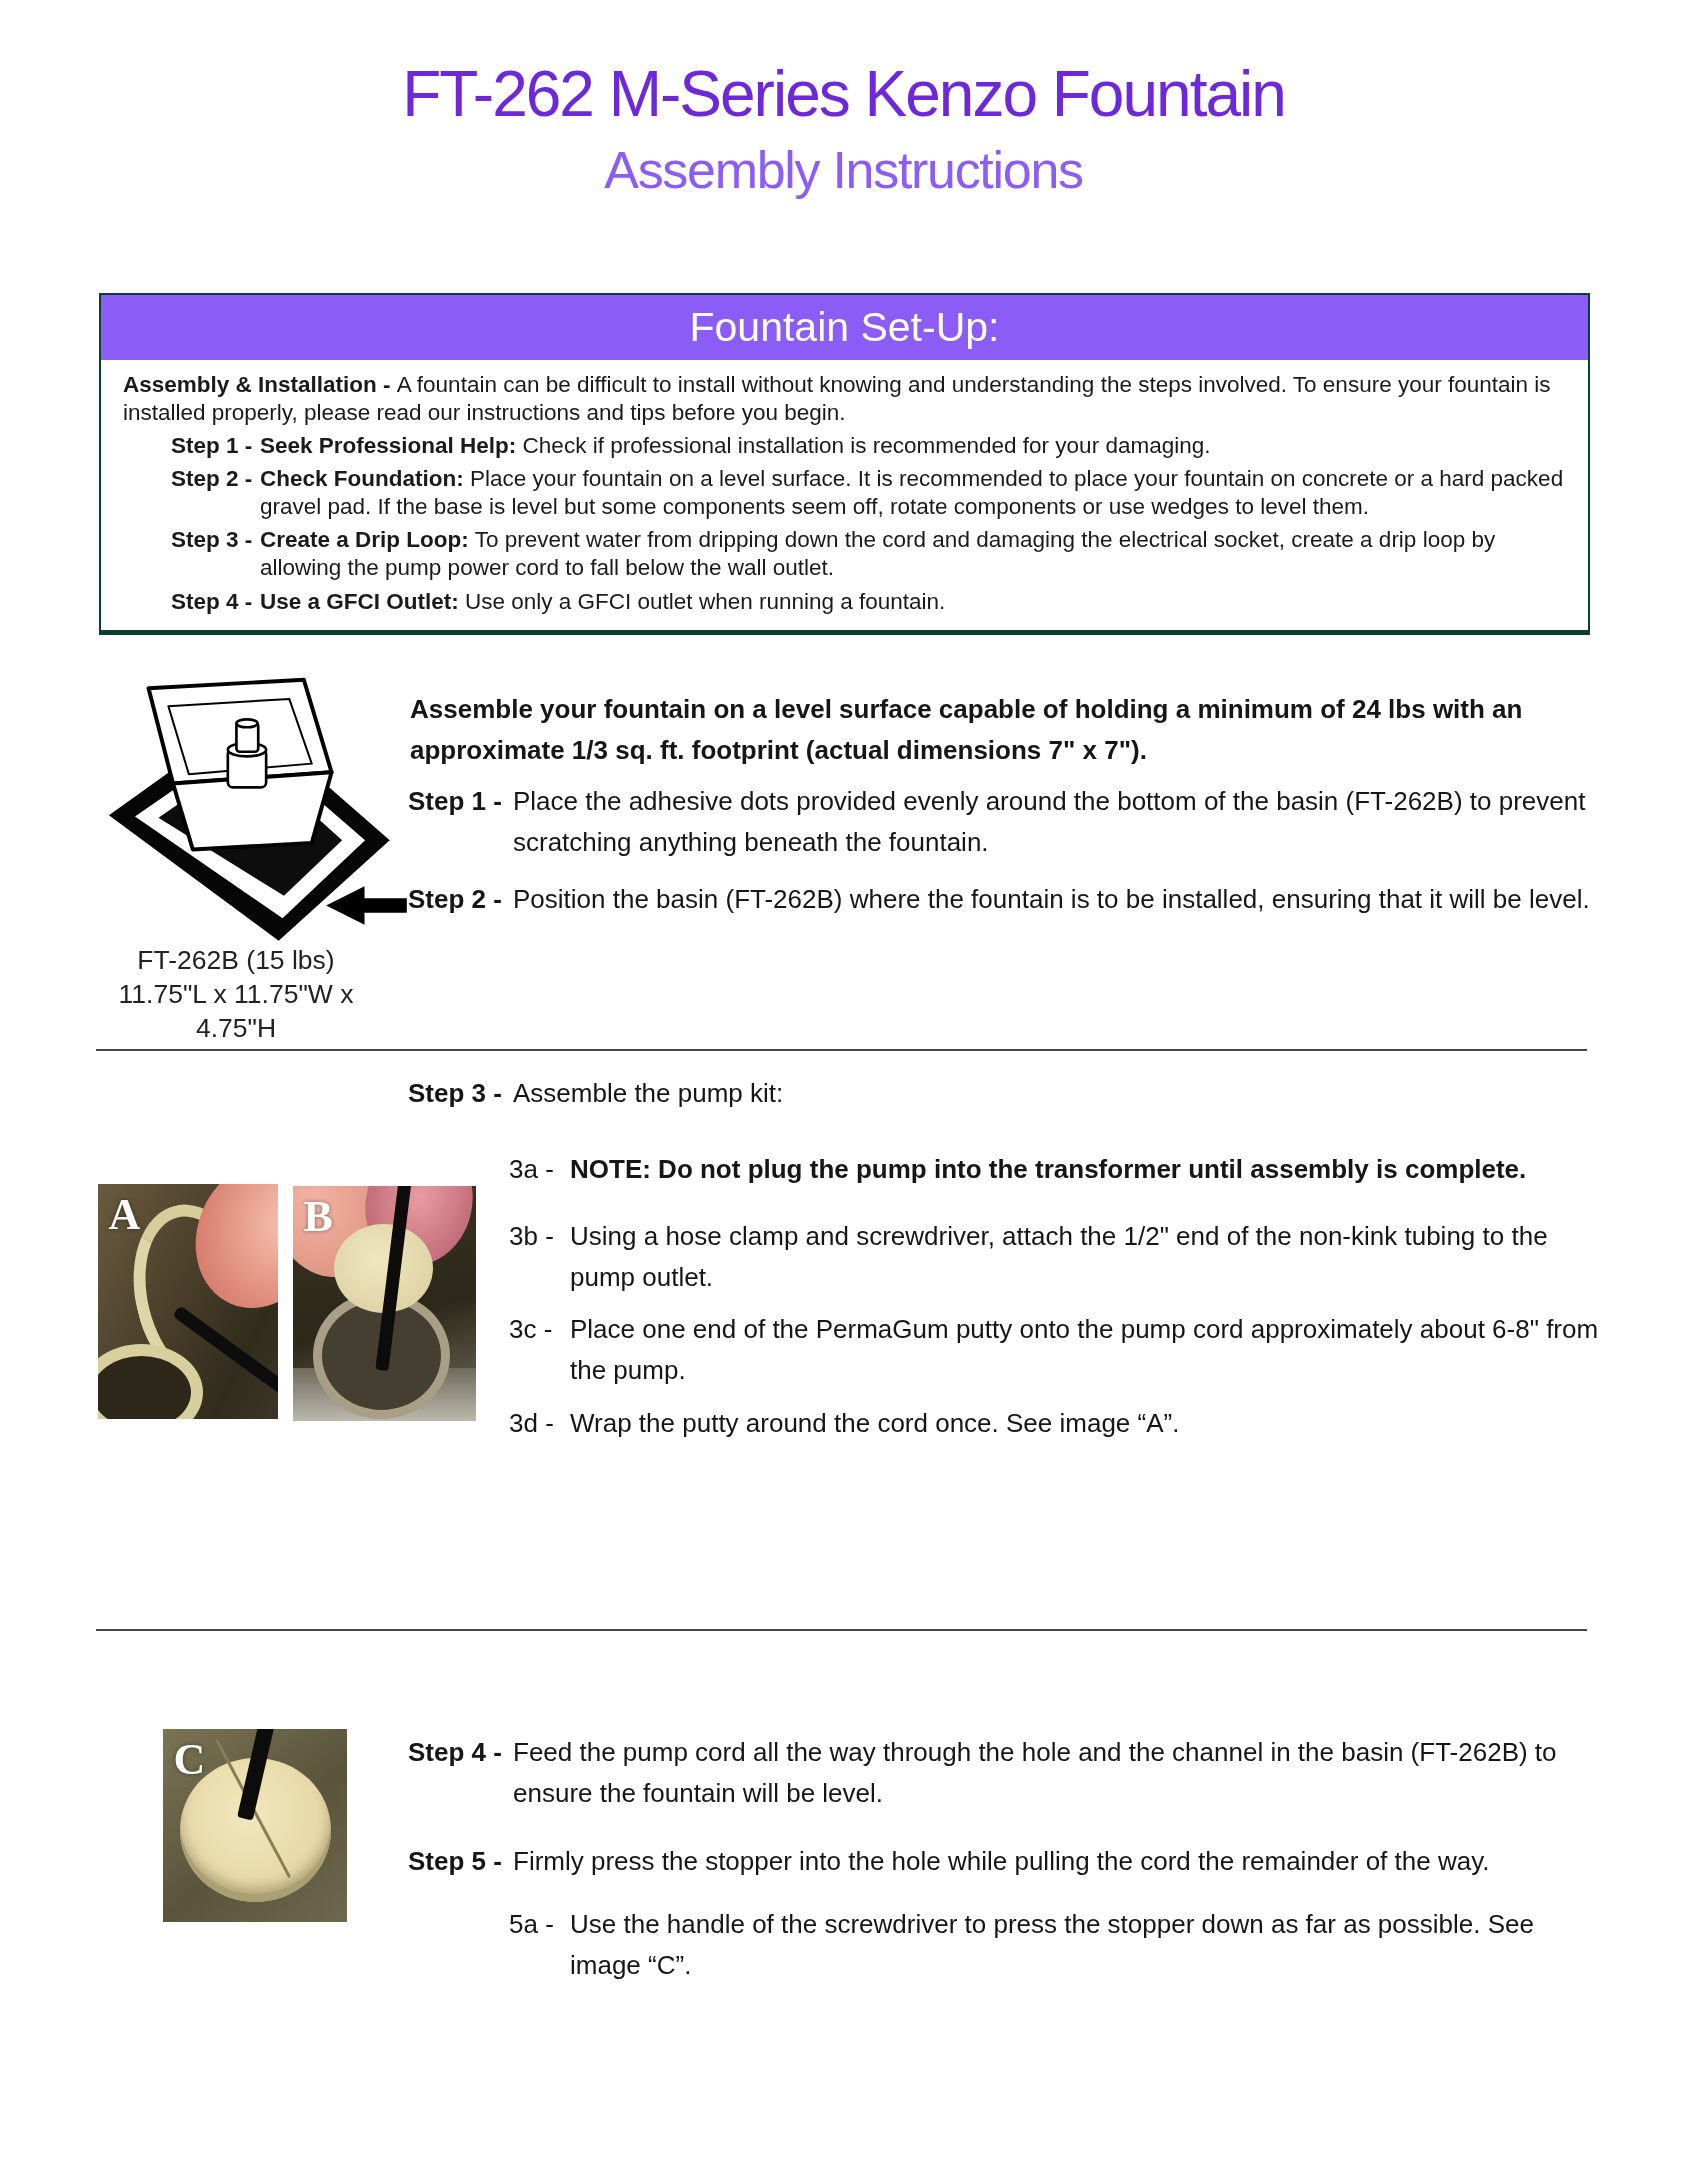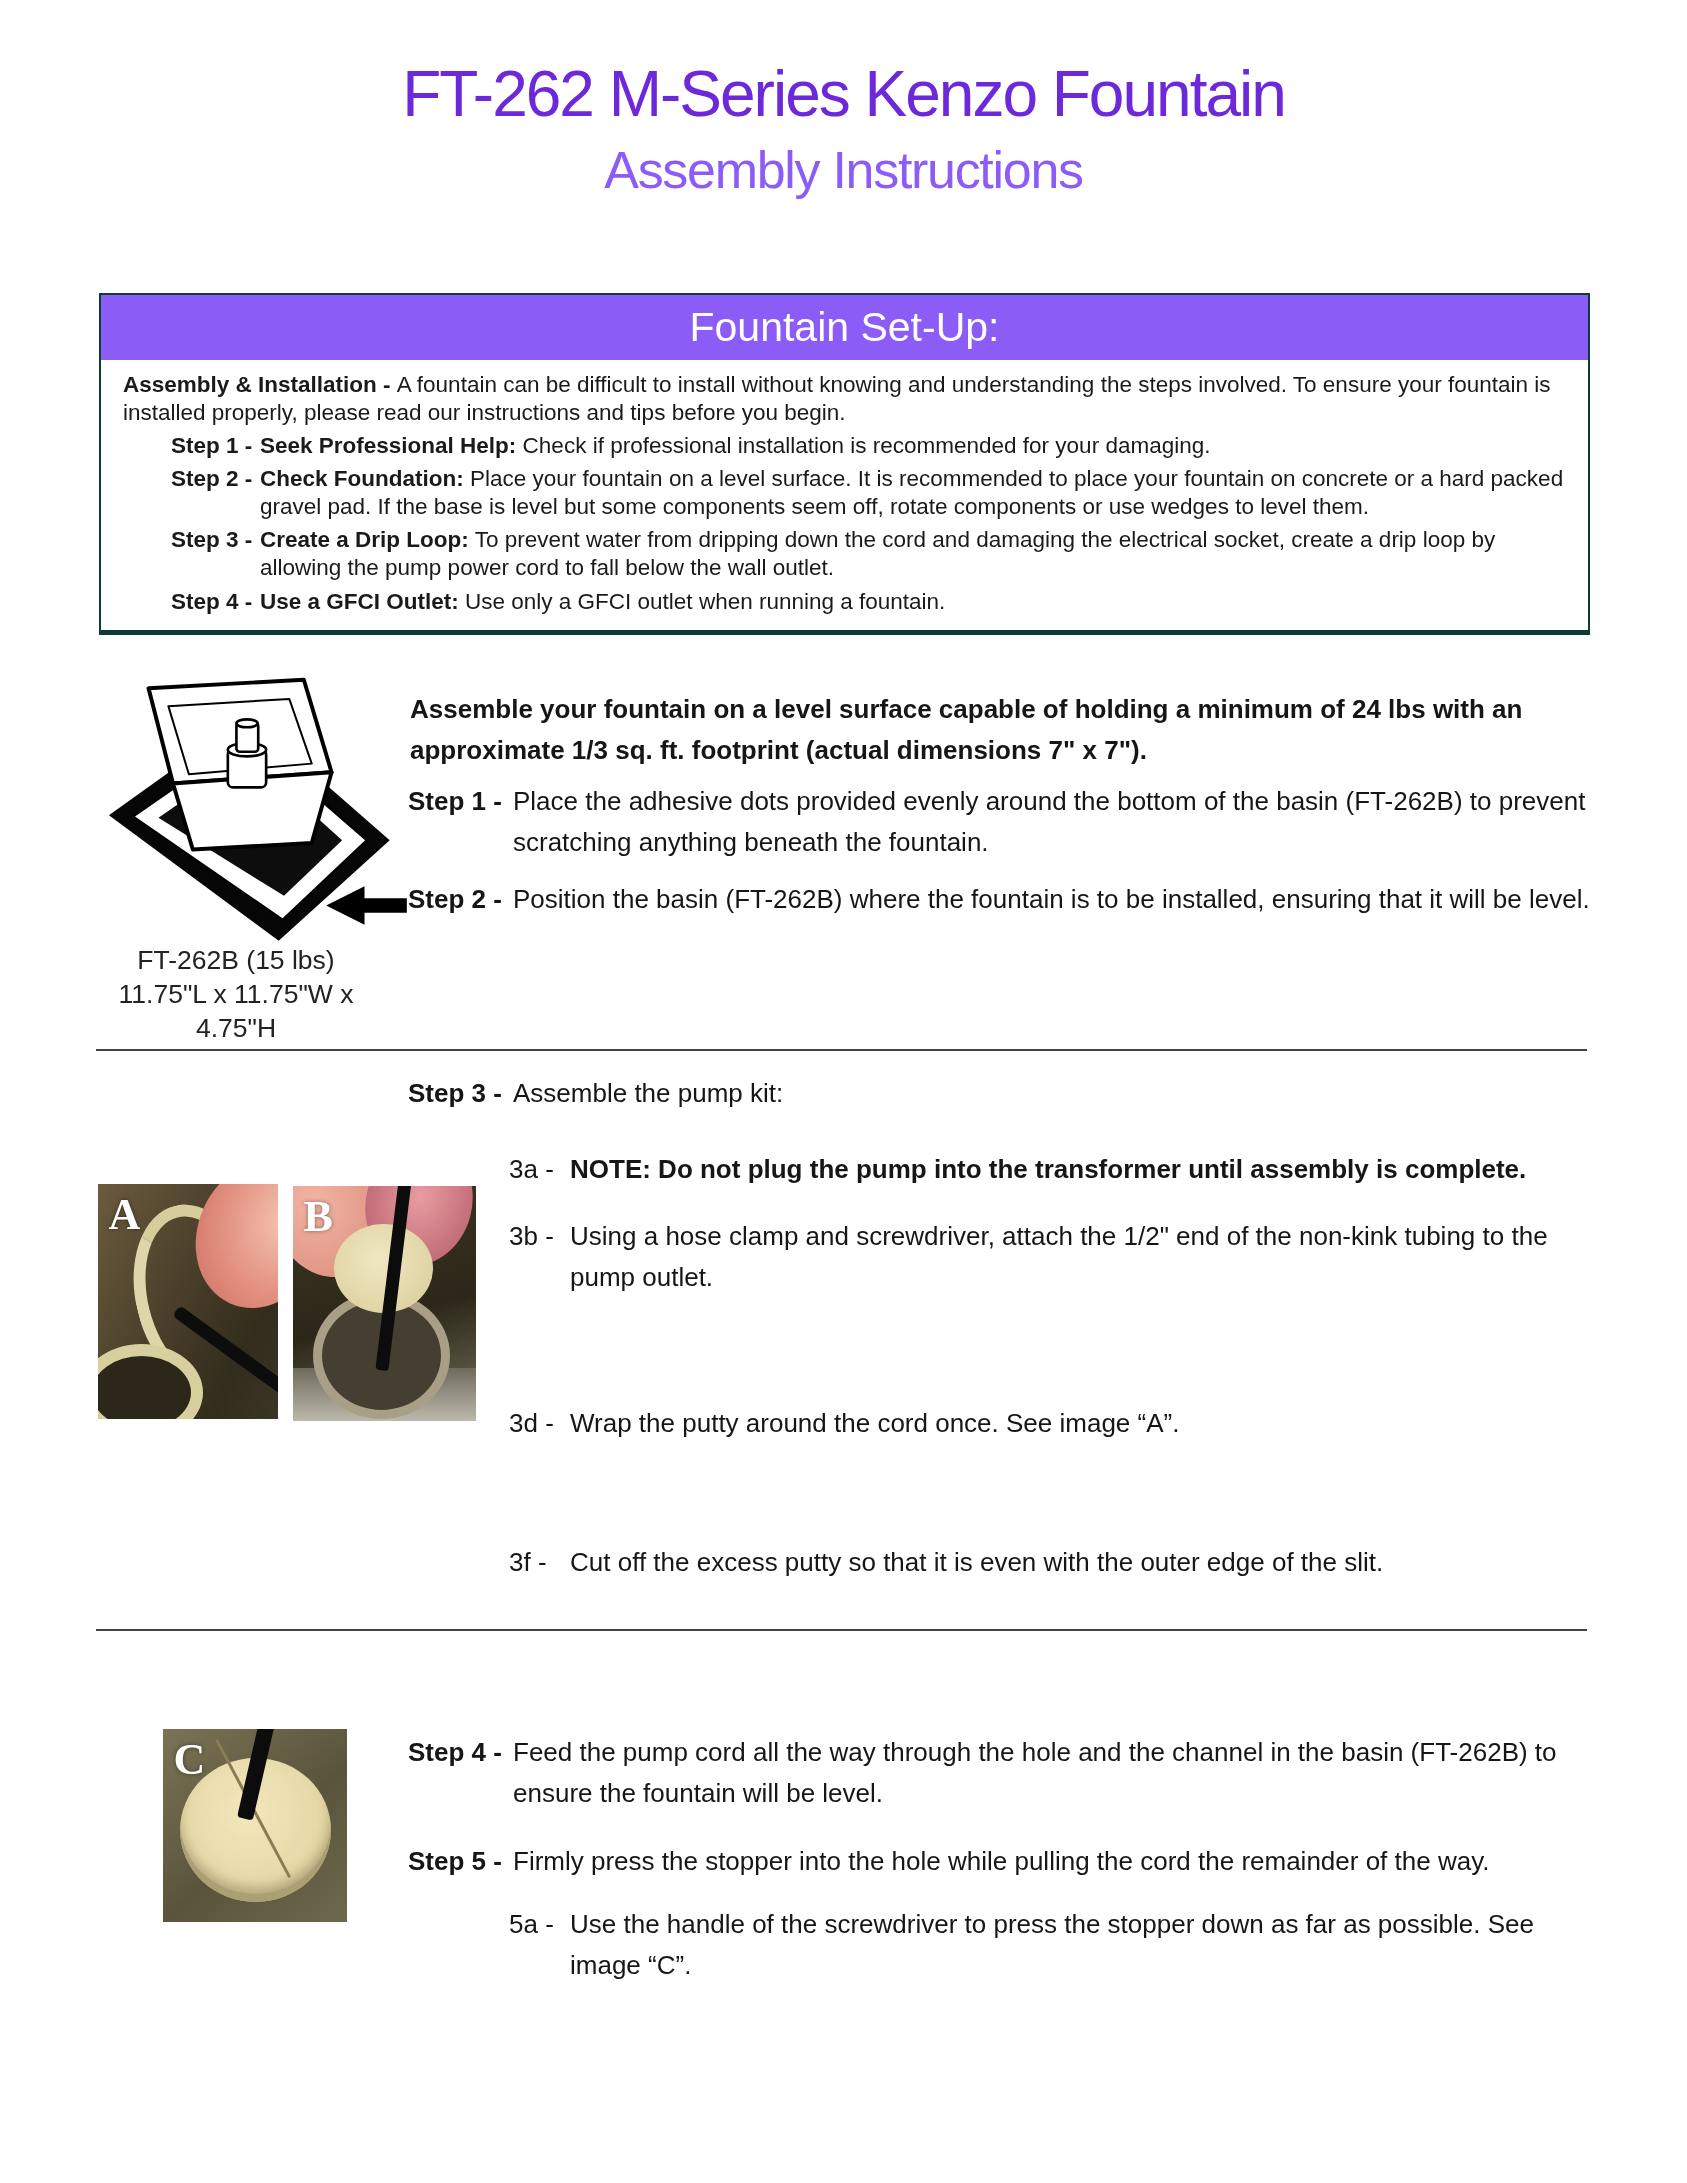--- a/index.html
+++ b/index.html
@@ -149,25 +149,25 @@
 
   <div class="mstep" style="top:1073px;">
     <span class="lbl">Step 3 -</span><span>Assemble the pump kit:</span>
   </div>
   <div class="sstep boldtext" style="top:1149px;">
     <span class="lbl">3a -</span><span>NOTE: Do not plug the pump into the transformer until assembly is complete.</span>
   </div>
   <div class="sstep" style="top:1216px;">
     <span class="lbl">3b -</span><span>Using a hose clamp and screwdriver, attach the 1/2" end of the non-kink tubing to the pump outlet.</span>
   </div>
+  <div class="sstep" style="top:1309px;">
+    <span class="lbl">3c -</span><span>Place one end of the PermaGum putty onto the pump cord approximately about 6-8" from the pump.</span>
+  </div>
   <div class="sstep" style="top:1403px;">
     <span class="lbl">3d -</span><span>Wrap the putty around the cord once. See image “A”.</span>
-  </div>
-  <div class="sstep" style="top:1542px;">
-    <span class="lbl">3f -</span><span>Cut off the excess putty so that it is even with the outer edge of the slit.</span>
   </div>
 
   <div class="photo photo-a">
     <div class="pa-putty"></div>
     <div class="pa-cord"></div>
     <div class="pa-finger"></div>
     <div class="pa-loop"></div>
     <div class="letter">A</div>
   </div>
   <div class="photo photo-b">

